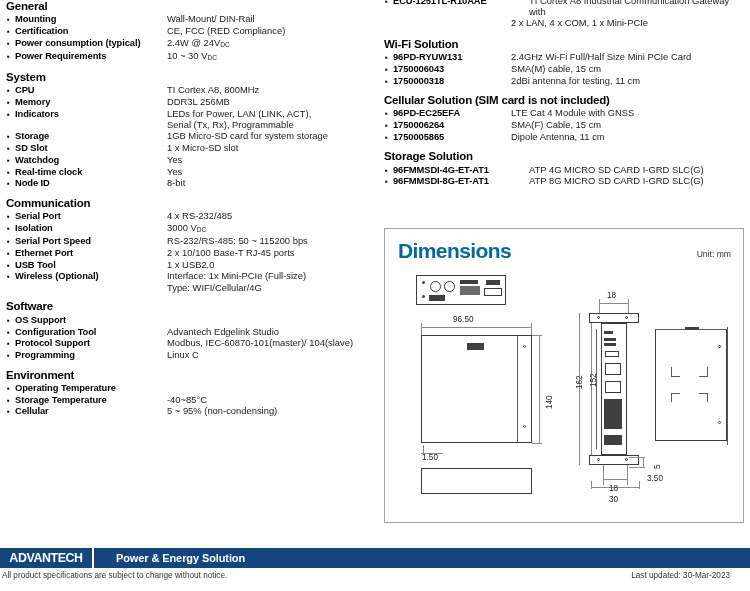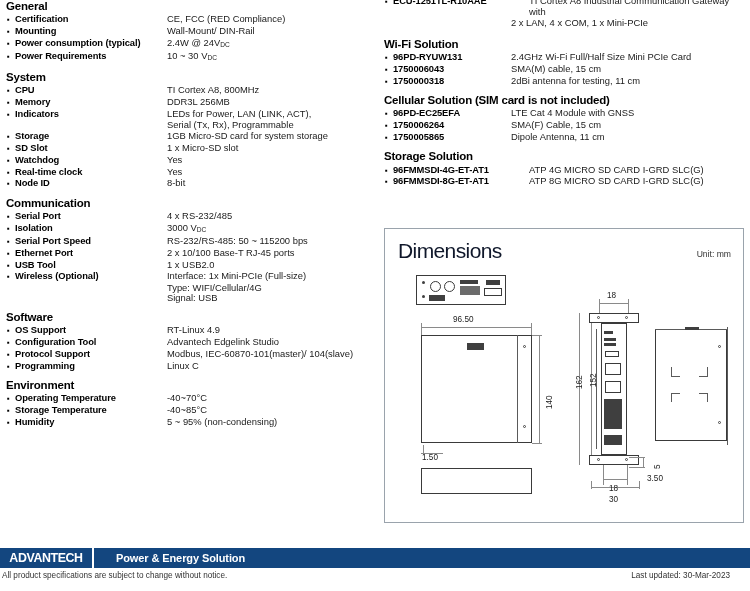--- a/index.html
+++ b/index.html
@@ -55,21 +55,21 @@
   .dims-panel {
     position: absolute; left: 384px; top: 228px;
     width: 360px; height: 295px;
     border: 1px solid #9aa3ac; background: #ffffff;
   }
   .dims-head {
     display: flex; align-items: flex-end; justify-content: space-between;
     padding: 11px 12px 0 13px;
   }
   .dims-title {
-    font-size: 21px; font-weight: normal; color: #0f172a;
+    font-size: 21px; font-weight: bold; color: #0369a1;
     letter-spacing: -0.6px; line-height: 21px;
   }
   .dims-unit { font-size: 8.6px; color: #333; padding-bottom: 2px; }
 
   .draw { position: absolute; }
   .dim-txt { position: absolute; font-size: 8.2px; color: #222; white-space: nowrap; }
   .dim-txt.vert { transform: rotate(-90deg); transform-origin: left top; }
 
   .box { position: absolute; border: 1px solid #3a3a3a; background: #fff; }
   .lineh { position: absolute; height: 0; border-top: 1px solid #5a5a5a; }
@@ -108,30 +108,30 @@
 <body>
 
 <div class="page">
 
   <div class="col-left">
 
     <div class="sec-title">General</div>
     <ul class="rows">
       <li class="row">
         <span class="bullet"></span>
+        <span class="rlabel">Mounting</span>
+        <span class="rvalue">Wall-Mount/ DIN-Rail</span>
+      </li>
+      <li class="row">
+        <span class="bullet"></span>
         <span class="rlabel">Certification</span>
         <span class="rvalue">CE, FCC (RED Compliance)</span>
       </li>
       <li class="row">
         <span class="bullet"></span>
-        <span class="rlabel">Mounting</span>
-        <span class="rvalue">Wall-Mount/ DIN-Rail</span>
-      </li>
-      <li class="row">
-        <span class="bullet"></span>
         <span class="rlabel">Power consumption (typical)</span>
         <span class="rvalue"><span>2.4W @ 24V</span><span class="sub">DC</span></span>
       </li>
       <li class="row">
         <span class="bullet"></span>
         <span class="rlabel">Power Requirements</span>
         <span class="rvalue"><span>10 ~ 30 V</span><span class="sub">DC</span></span>
       </li>
     </ul>
 
@@ -206,29 +206,27 @@
         <span class="bullet"></span>
         <span class="rlabel">USB Tool</span>
         <span class="rvalue">1 x USB2.0</span>
       </li>
       <li class="row">
         <span class="bullet"></span>
         <span class="rlabel">Wireless (Optional)</span>
         <span class="rvalue">Interface: 1x Mini-PCIe (Full-size)</span>
       </li>
       <li class="indent-val">Type: WIFI/Cellular/4G</li>
-      <li class="indent-val">Signal: USB</li>
     </ul>
 
     <div class="sec-title gap">Software</div>
     <ul class="rows">
       <li class="row">
         <span class="bullet"></span>
         <span class="rlabel">OS Support</span>
-        <span class="rvalue">RT-Linux 4.9</span>
       </li>
       <li class="row">
         <span class="bullet"></span>
         <span class="rlabel">Configuration Tool</span>
         <span class="rvalue">Advantech Edgelink Studio</span>
       </li>
       <li class="row">
         <span class="bullet"></span>
         <span class="rlabel">Protocol Support</span>
         <span class="rvalue">Modbus, IEC-60870-101(master)/ 104(slave)</span>
@@ -238,30 +236,29 @@
         <span class="rlabel">Programming</span>
         <span class="rvalue">Linux C</span>
       </li>
     </ul>
 
     <div class="sec-title gap">Environment</div>
     <ul class="rows">
       <li class="row">
         <span class="bullet"></span>
         <span class="rlabel">Operating Temperature</span>
-        <span class="rvalue">-40~70°C</span>
       </li>
       <li class="row">
         <span class="bullet"></span>
         <span class="rlabel">Storage Temperature</span>
         <span class="rvalue">-40~85°C</span>
       </li>
       <li class="row">
         <span class="bullet"></span>
-        <span class="rlabel">Humidity</span>
+        <span class="rlabel">Cellular</span>
         <span class="rvalue">  5 ~ 95% (non-condensing)</span>
       </li>
     </ul>
   </div>
 
   <div class="col-right">
 
     <ul class="rows">
       <li class="row">
         <span class="bullet"></span>

